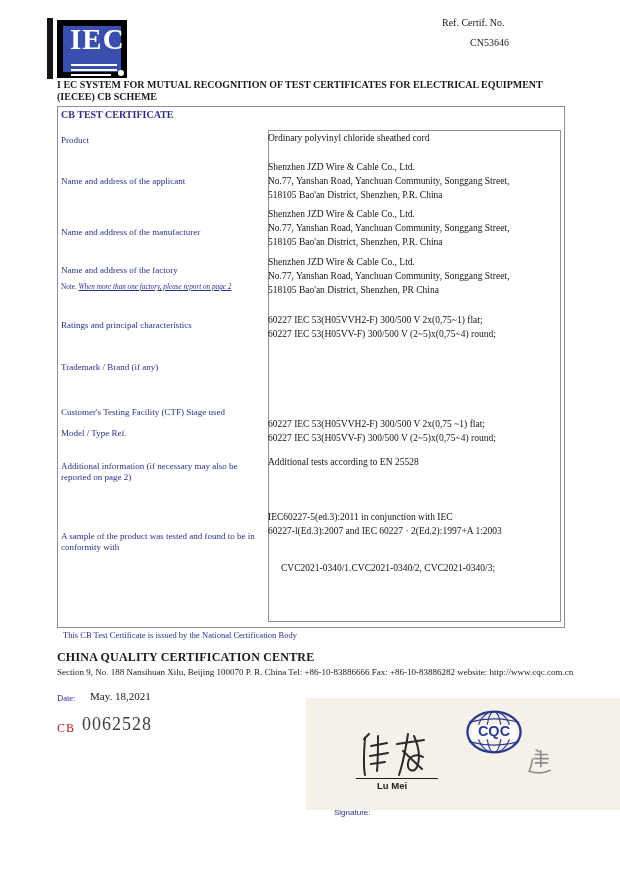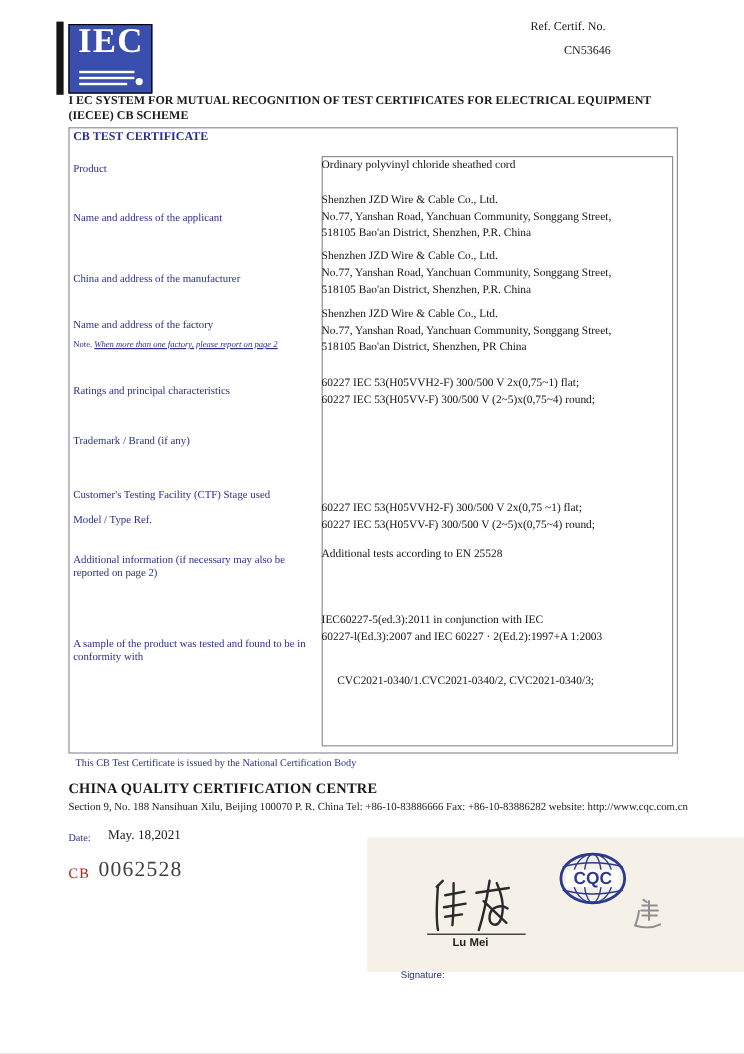--- a/index.html
+++ b/index.html
@@ -10,21 +10,21 @@
     margin:0 auto; box-shadow:0 0 4px rgba(0,0,0,.25);
   }
   .abs { position:absolute; }
   .navy { color:#2b2e8c; }
   .pre { white-space:pre-line; }
 
   
   .iec-logo { left:47px; top:17px; width:84px; height:64px; }
   .iec-bar { position:absolute; left:0; top:1px; width:6px; height:61px; background:#151515; }
   .iec-square { position:absolute; left:10px; top:3px; width:70px; height:58px;
-    background:#3a4fad; border:1px solid #000000; }
+    background:#3a4fad; border:6px solid #000000; }
   .iec-text { position:absolute; left:7px; top:-3px; color:#ffffff; font-weight:bold;
     font-size:29px; letter-spacing:1px; font-family:"Liberation Serif", serif; }
   .iec-line { position:absolute; left:8px; height:2.4px; background:#ffffff; width:46px; }
   .iec-l1 { top:38px; } .iec-l2 { top:43px; } .iec-l3 { top:48px; width:40px; }
   .iec-dot { position:absolute; left:55px; top:44px; width:6px; height:6px;
     border-radius:50%; background:#ffffff; }
 
   
   .ref-label { left:442px; top:17px; font-size:10px; }
   .ref-no { left:470px; top:37px; font-size:10px; }
@@ -100,21 +100,21 @@
   <div class="abs cert-title navy">CB TEST CERTIFICATE</div>
 
   <div class="lbl lbl-product">Product</div>
   <div class="val val-product">Ordinary polyvinyl chloride sheathed cord</div>
 
   <div class="lbl lbl-applicant">Name and address of the applicant</div>
   <div class="val val-applicant">Shenzhen JZD Wire &amp; Cable Co., Ltd.
 No.77, Yanshan Road, Yanchuan Community, Songgang Street,
 518105 Bao'an District, Shenzhen, P.R. China</div>
 
-  <div class="lbl lbl-manufacturer">China and address of the manufacturer</div>
+  <div class="lbl lbl-manufacturer">Name and address of the manufacturer</div>
   <div class="val val-manufacturer">Shenzhen JZD Wire &amp; Cable Co., Ltd.
 No.77, Yanshan Road, Yanchuan Community, Songgang Street,
 518105 Bao'an District, Shenzhen, P.R. China</div>
 
   <div class="lbl lbl-factory">Name and address of the factory</div>
   <div class="factory-note"><span>Note. </span><span class="it">When more than one factory, please report on page 2</span></div>
   <div class="val val-factory">Shenzhen JZD Wire &amp; Cable Co., Ltd.
 No.77, Yanshan Road, Yanchuan Community, Songgang Street,
 518105 Bao'an District, Shenzhen, PR China</div>
 

